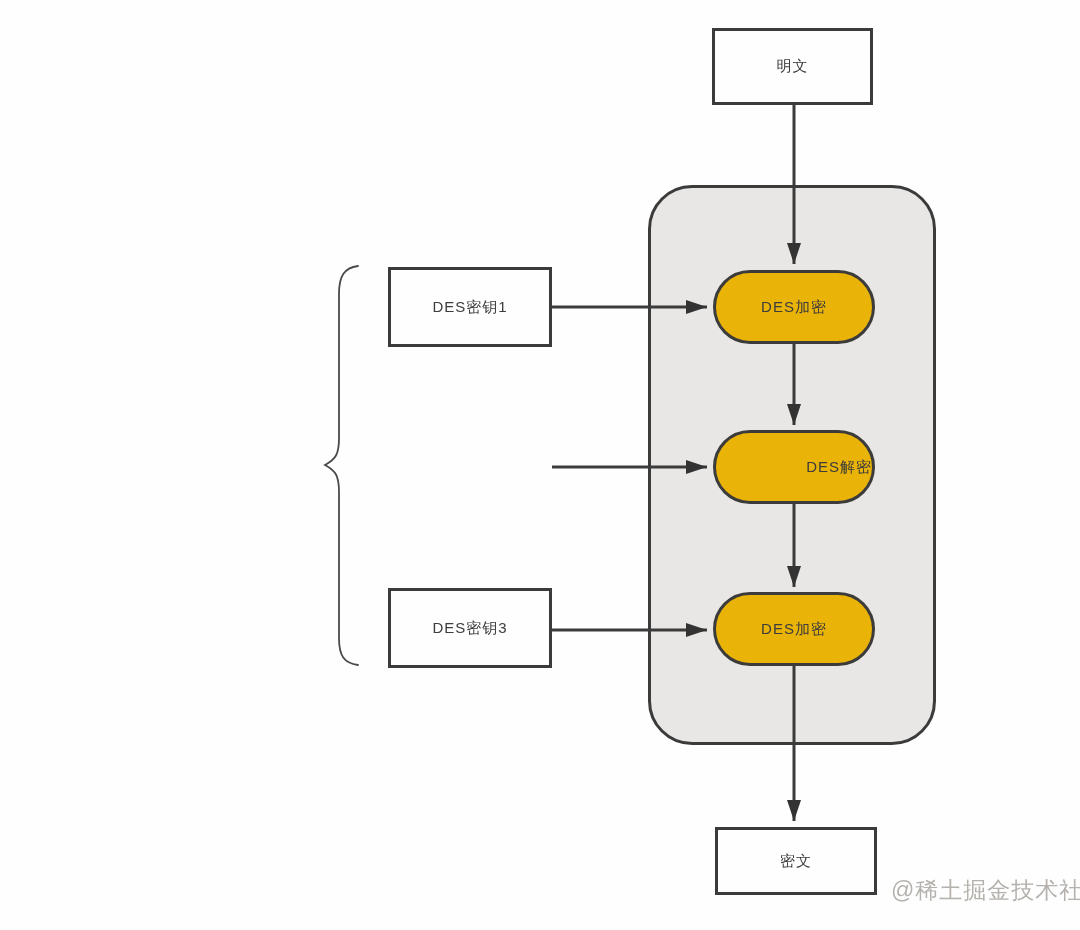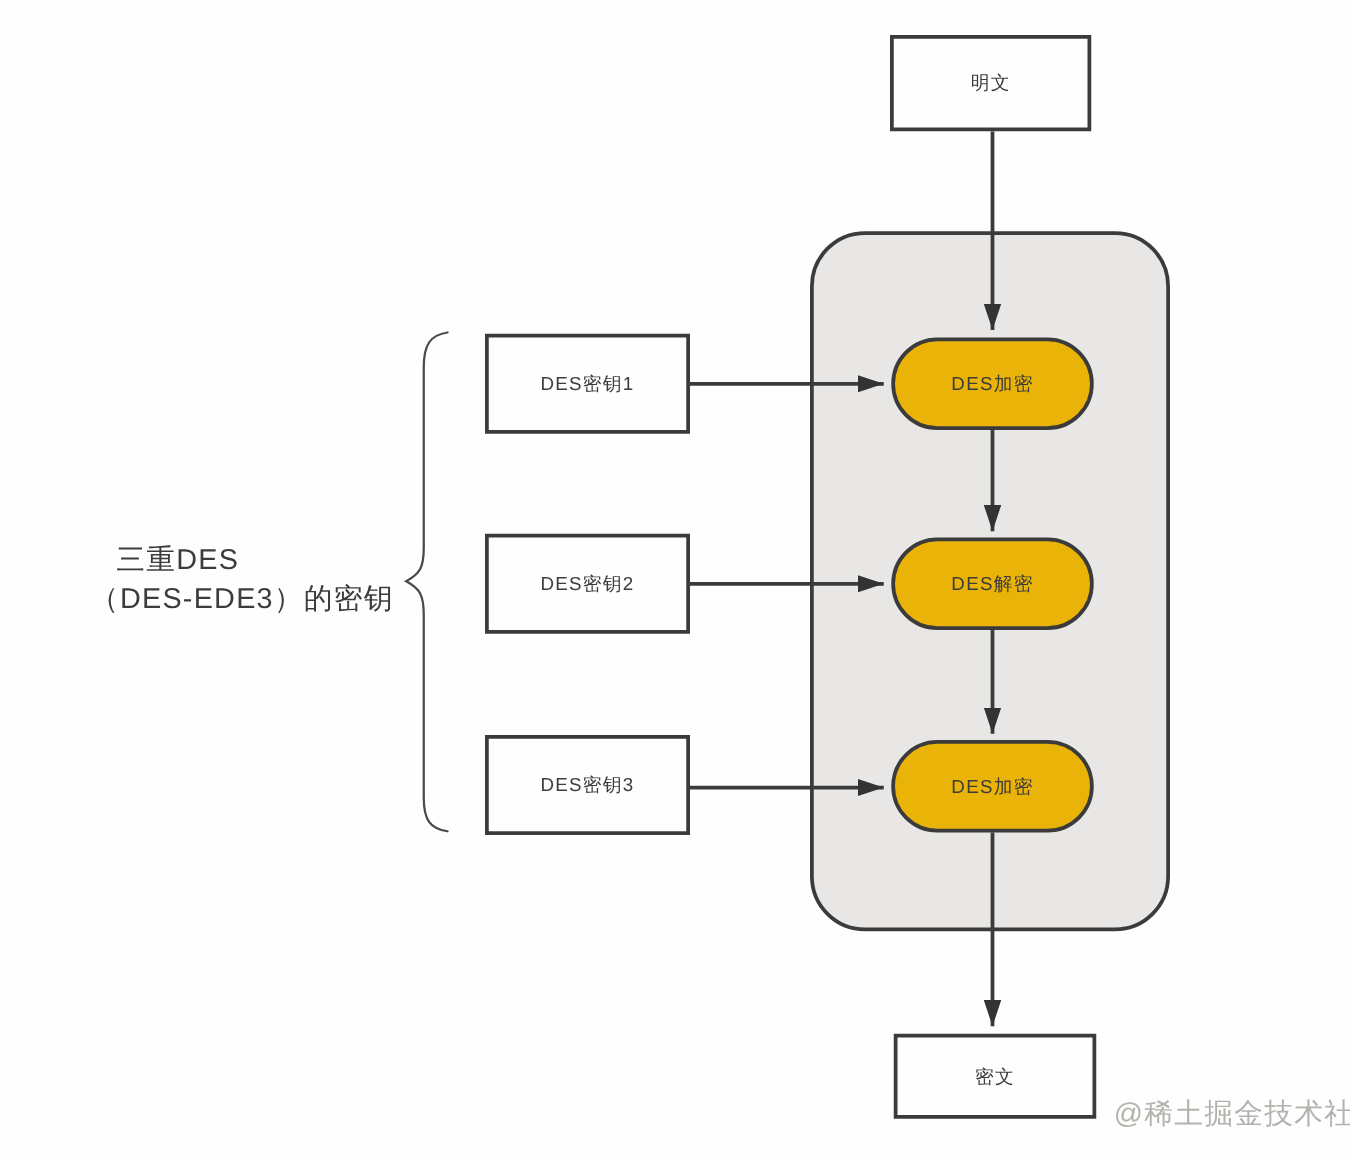--- a/index.html
+++ b/index.html
@@ -44,21 +44,21 @@
     background: #e8e7e5;
     z-index: 1;
   }
   .pill {
     left: 713px;
     width: 162px; height: 74px;
     border-radius: 37px;
     background: #eab308;
   }
   .pill.p1 { top: 270px; }
-  .pill.p2 { top: 430px; }
+  .pill.p2 { top: 430px; justify-content: flex-end; }
   .pill.p3 { top: 592px; }
   .arrows {
     position: absolute;
     left: 0; top: 0;
     width: 1080px; height: 930px;
     z-index: 2;
     pointer-events: none;
   }
   .brace-label {
     position: absolute;
@@ -110,41 +110,34 @@
              L339,638 C339,656 344,663 358,665" stroke="#4a4a4a" stroke-width="1.8" fill="none" stroke-linecap="round"></path>
   </svg>
 
   <div class="node rect-plaintext">
     <span>明文</span>
   </div>
 
   <div class="node rect-key k1">
     <span>DES密钥1</span>
   </div>
-  <div class="node rect-key k2">
-    <span>DES密钥2</span>
-  </div>
   <div class="node rect-key k3">
     <span>DES密钥3</span>
   </div>
 
   <div class="node pill p1">
     <span>DES加密</span>
   </div>
   <div class="node pill p2">
     <span>DES解密</span>
   </div>
   <div class="node pill p3">
     <span>DES加密</span>
   </div>
 
   <div class="node rect-ciphertext">
     <span>密文</span>
   </div>
 
-  <div class="brace-label">
-    <span class="l1">三重DES</span>
-    <span class="l2">（DES-EDE3）的密钥</span>
-  </div>
 
   <div class="watermark">@稀土掘金技术社区</div>
 
 </div>
 
 </body></html>

